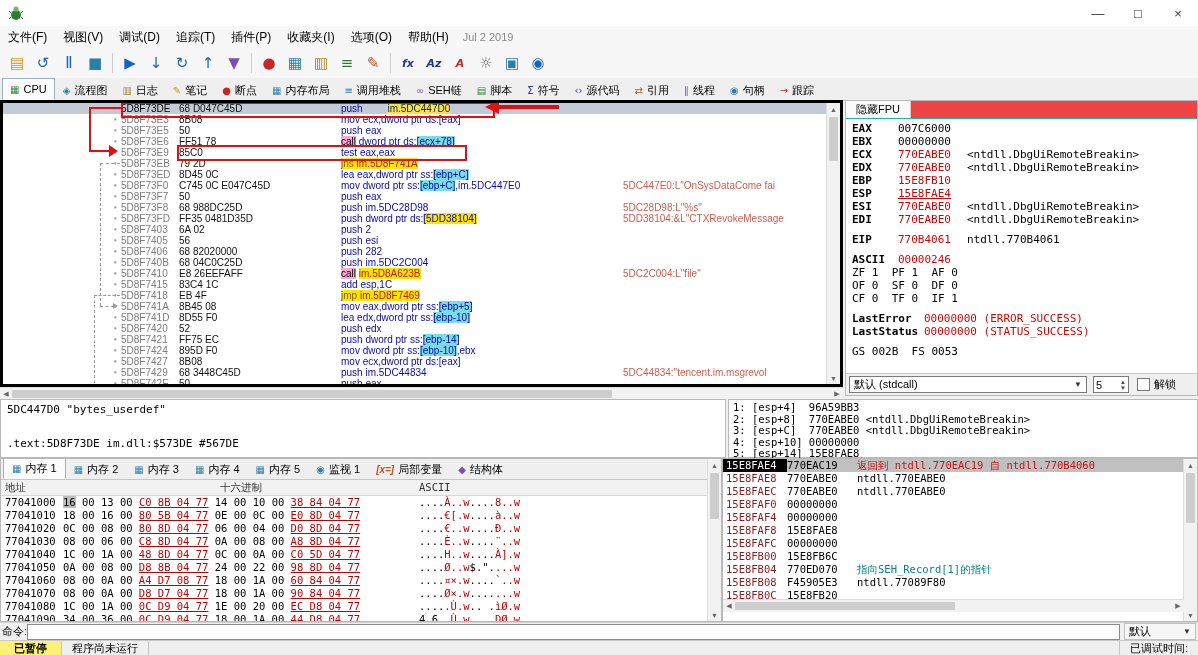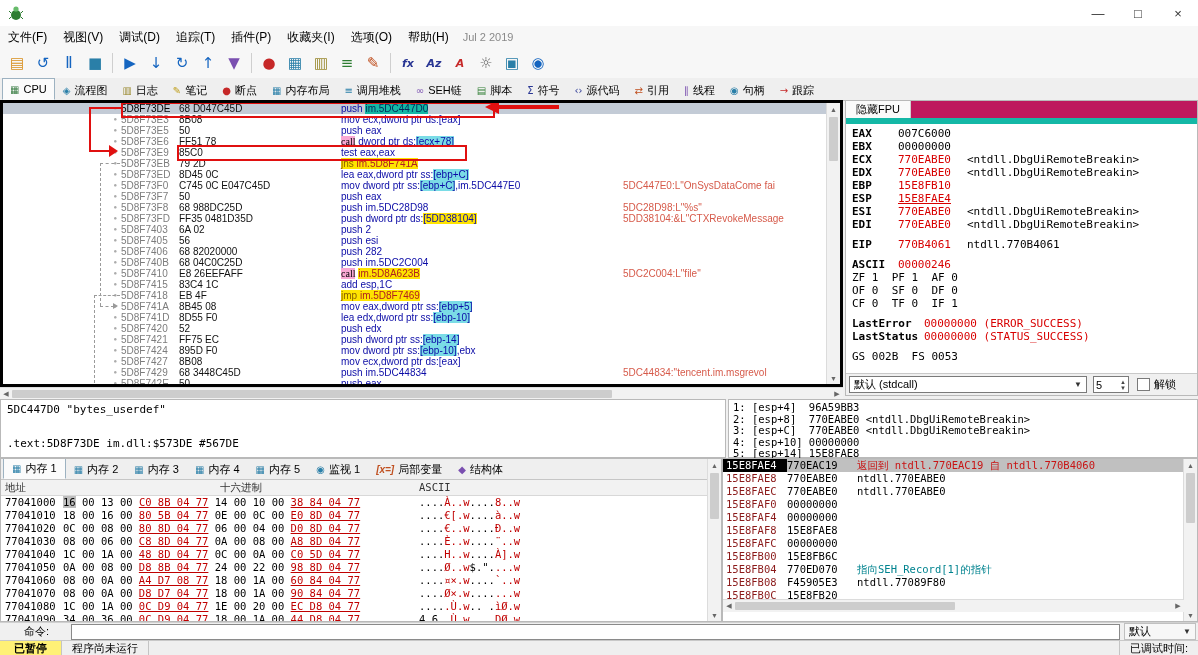--- a/index.html
+++ b/index.html
@@ -44,25 +44,25 @@
   #disasm-rows{position:absolute;left:0;top:0;right:13px;}
   .drow{display:flex;height:11px;line-height:11px;font-size:10px;white-space:pre;}
   .drow.dsel{background:#C3CBD6;}
   .dgut{width:118px;text-align:right;padding-right:4px;box-sizing:border-box;color:#ABABAB;font-size:6px;}
   .daddr{width:58px;color:#7C7C7C;}
   .daddr-sel{color:#000;}
   .dbytes{width:162px;color:#111;}
   .dinstr{width:282px;white-space:pre;}
   .dcomment{flex:1;color:#D65A4A;overflow:hidden;}
   .tk-m{color:#0B0BA6;}
-  .tk-c{background:#f9a8d4;color:#000;font-family:Liberation Serif, serif;}
+  .tk-c{background:#f9a8d4;color:#000;}
   .tk-j{background:#FFE400;color:#8A6000;}
   .tk-jt{background:#FFE400;color:#B02020;}
   .tk-s{background:#7ADCE6;color:#0B0BA6;}
-  .tk-ht{background:#14b8a6;color:#002A5A;}
+  .tk-ht{background:#fde047;color:#002A5A;margin-left:22px;}
   .tk-y{background:#FFE400;color:#0B0BA6;}
 
   
   .jline{position:absolute;pointer-events:none;}
   #jl1-h1{left:97px;top:60px;width:20px;border-top:1px dashed #9A9A9A;}
   #jl1-v{left:97px;top:60px;height:143px;border-left:1px dashed #9A9A9A;}
   #jl1-h2{left:97px;top:203px;width:14px;border-top:1px dashed #9A9A9A;}
   #jl1-ah{left:110px;top:200px;width:0;height:0;border-left:5px solid #9A9A9A;border-top:3px solid transparent;border-bottom:3px solid transparent;}
   #jl2-h{left:91px;top:192px;width:26px;border-top:1px dashed #9A9A9A;}
   #jl2-v{left:91px;top:192px;height:93px;border-left:1px dashed #9A9A9A;}
@@ -84,21 +84,21 @@
   .vs-thumb{position:absolute;left:2px;right:2px;background:#CDCDCD;border-radius:1px;}
   .hscroll{background:#F2F2F2;border-top:1px solid #DCDCDC;display:flex;align-items:center;}
   .hs-arrow{width:12px;font-size:7px;color:#666;text-align:center;}
   .hs-thumb{height:8px;background:#CDCDCD;border-radius:1px;}
   #disasm-hscroll{position:absolute;left:0;top:387px;width:843px;height:12px;box-sizing:border-box;}
   #disasm-hthumb{width:600px;}
 
   
   #regs-panel{position:absolute;left:845px;top:100px;width:353px;height:296px;background:#FFFFFF;
               border:1px solid #B9B9B9;box-sizing:border-box;overflow:hidden;}
-  #fpu-tabstrip{height:17px;background:#be185d;border-bottom:6px solid #14b8a6;display:flex;}
+  #fpu-tabstrip{height:17px;background:#ef4444;border-bottom:1px solid #14b8a6;display:flex;}
   #fpu-tab{font-size:11px;padding:0 10px;background:#FAFAFA;border-right:1px solid #CFCFCF;display:flex;align-items:center;}
   #reg-rows{padding:3px 0 0 6px;font-family:"DejaVu Sans Mono","Liberation Mono",monospace;font-size:11px;}
   .rrow{height:13px;line-height:13px;white-space:pre;}
   .rspacer{height:7px;}
   .rflags{height:13px;line-height:13px;white-space:pre;}
   .rname{display:inline-block;min-width:46px;font-weight:bold;}
   .rname-w{min-width:72px;}
   .rval.red{color:#D80000;}
   .rval.und{text-decoration:underline;}
   .rextra{margin-left:16px;}
@@ -160,21 +160,21 @@
   .scomment{flex:1;white-space:pre;overflow:hidden;}
   .scomment.red{color:#C81414;}
   .scomment.teal{color:#00838F;}
   #stack-hscroll{position:absolute;left:0;bottom:9px;right:13px;height:12px;}
   #stack-hthumb{width:220px;}
   #stack-vthumb{top:14px;height:50px;}
 
   
   #cmdbar{position:absolute;left:0;top:622px;width:1198px;height:18px;background:#F0F0F0;
           border-top:1px solid #D0D0D0;display:flex;align-items:center;font-size:11px;padding:0 2px;box-sizing:border-box;}
-  #cmd-label{margin:0 22px;text-align:center;}
+  #cmd-label{margin:0 0;text-align:center;}
   #cmd-input{flex:1;height:14px;border:1px solid #8A8A8A;background:#FFF;font-size:11px;
              font-family:"DejaVu Sans Mono","Liberation Mono",monospace;padding:0 3px;outline:none;}
   #cmd-profile{width:62px;height:15px;margin-left:4px;display:flex;align-items:center;justify-content:space-between;
                padding:0 4px;border:1px solid #C0C0C0;background:#F7F7F7;}
 
   
   #statusbar{position:absolute;left:0;top:640px;width:1198px;height:15px;background:#EFEFEF;
              border-top:1px solid #C8C8C8;display:flex;align-items:center;font-size:11px;}
   #status-state{background:#FFF176;padding:0 14px;height:100%;display:flex;align-items:center;
                 border-right:1px solid #C4C4C4;font-weight:bold;}

